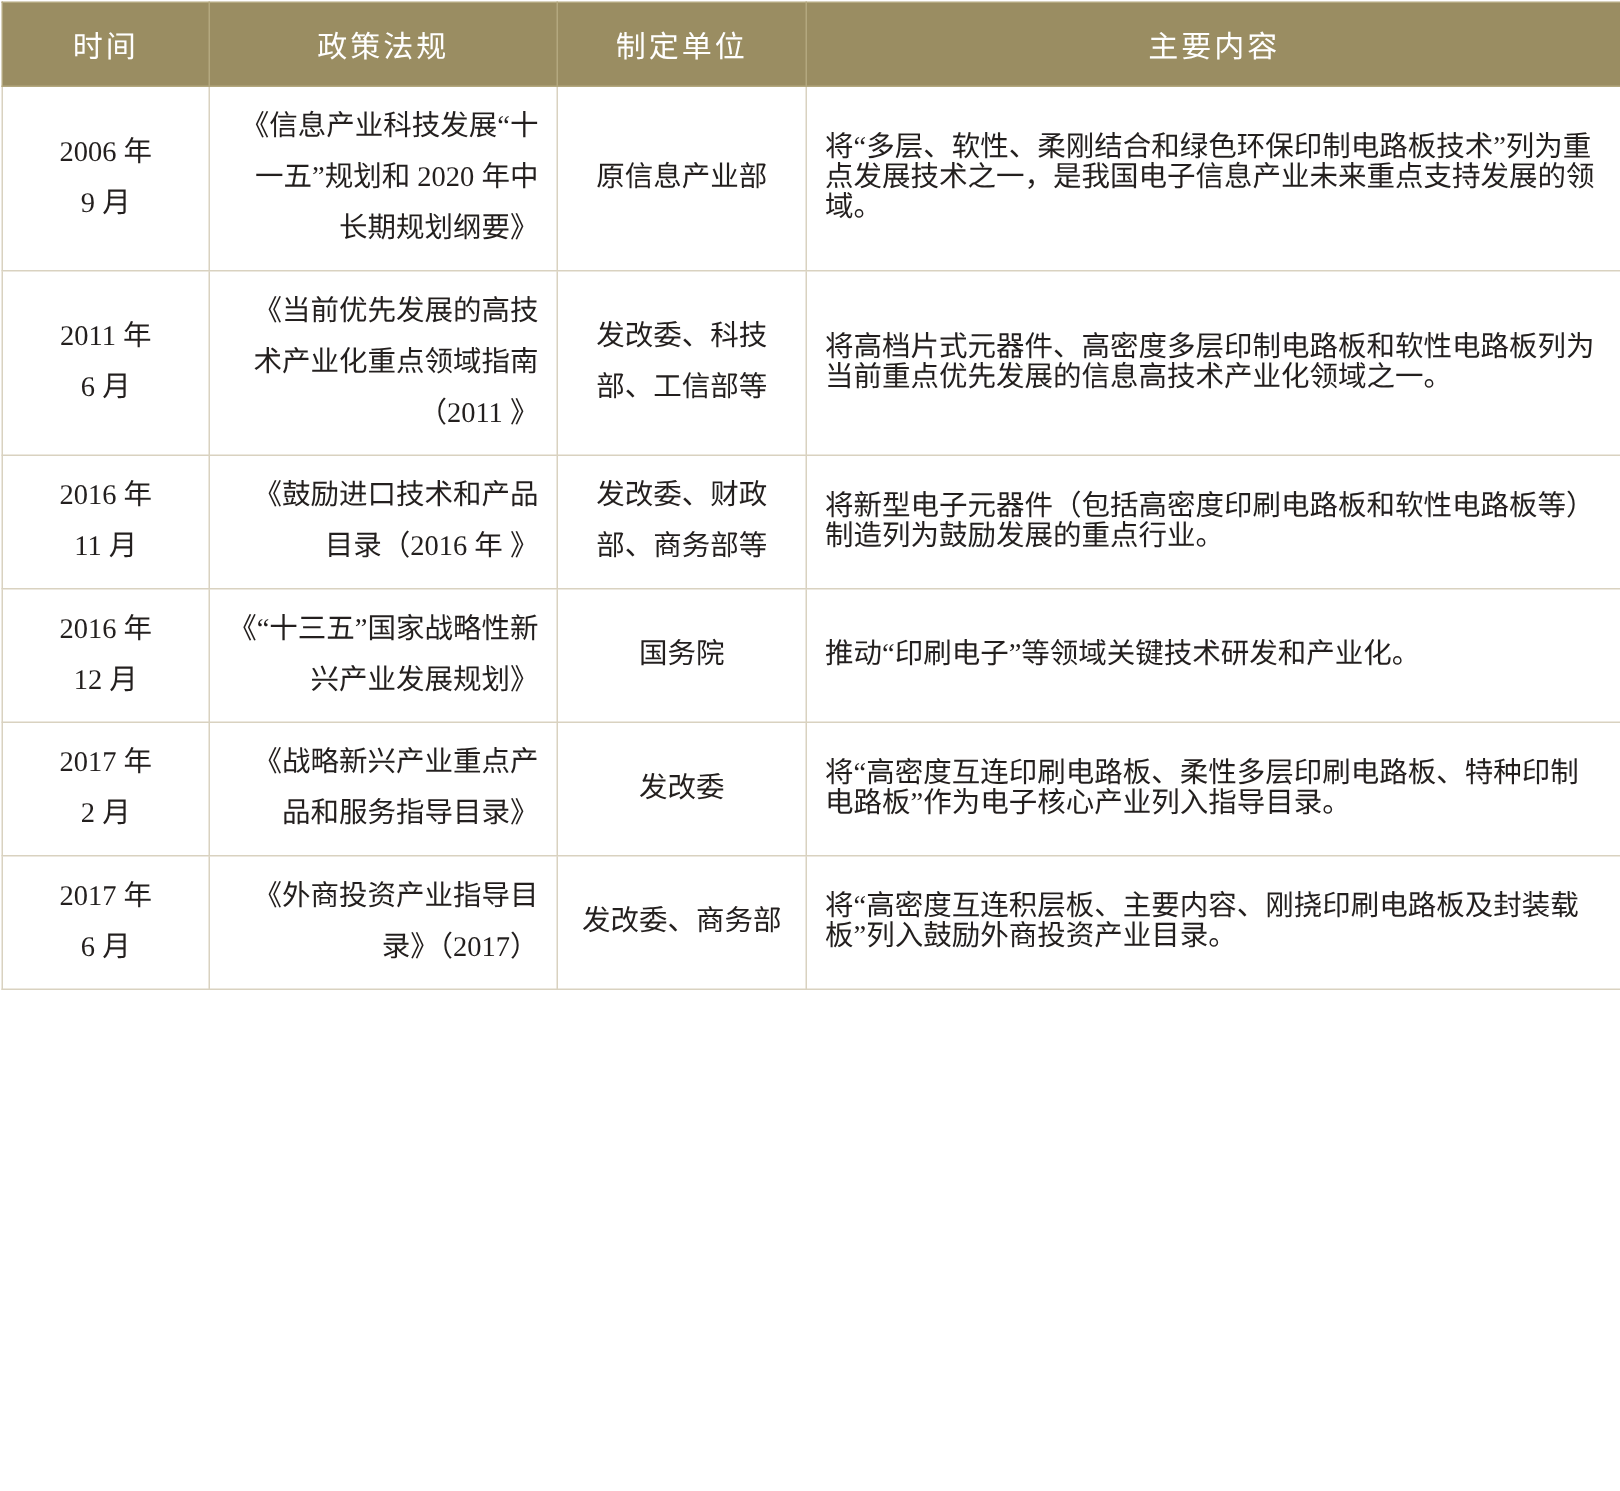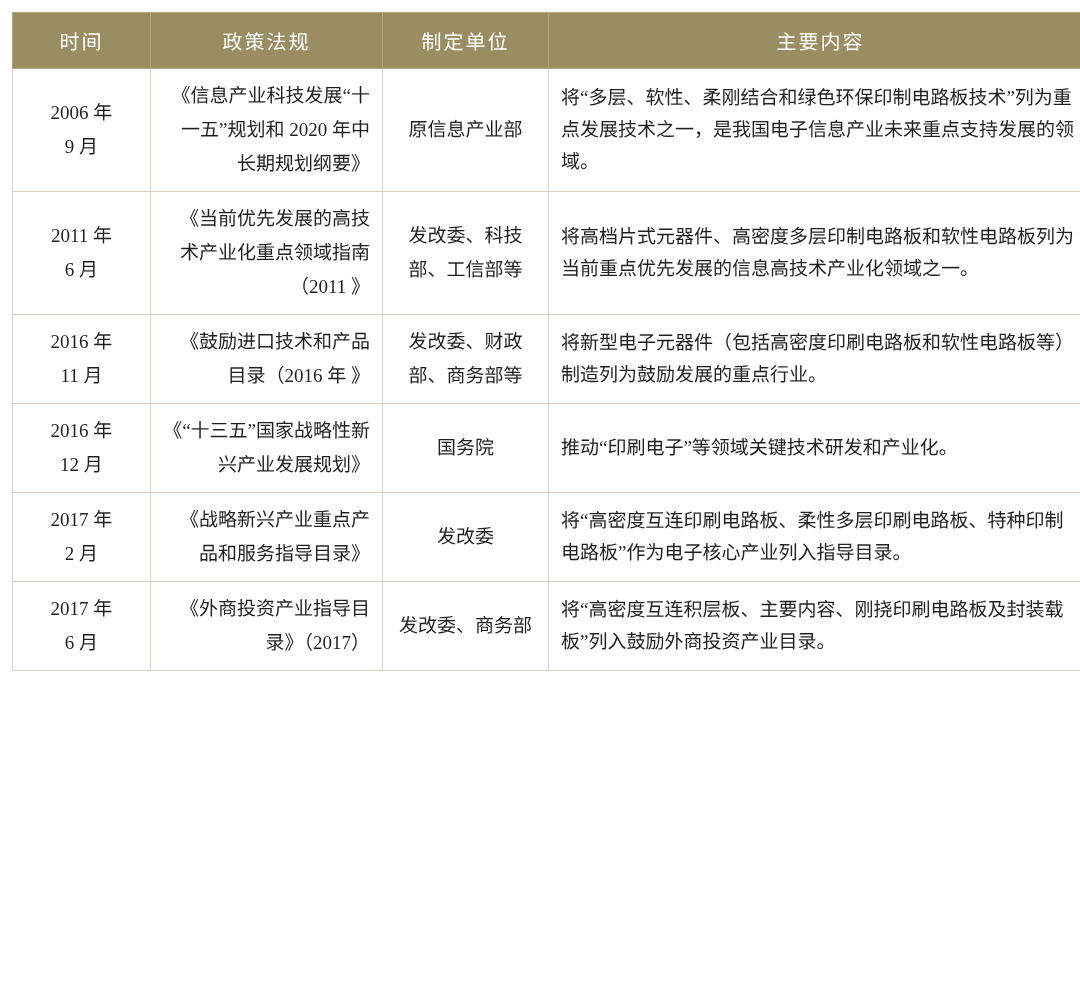--- a/index.html
+++ b/index.html
@@ -10,21 +10,21 @@
   body {
     width: 1080px;
     height: 994px;
     font-family: "Liberation Serif", "DejaVu Serif", serif;
     color: #231f1e;
     overflow: hidden;
   }
   .table-wrap {
     width: 1060px;
     box-sizing: border-box;
-    padding: 12px;
+    padding: 1px;
   }
   table.policy-table {
     border-collapse: collapse;
     width: 1080px;
     table-layout: fixed;
   }
   table.policy-table col.c-time   { width: 138px; }
   table.policy-table col.c-policy { width: 232px; }
   table.policy-table col.c-org    { width: 166px; }
   table.policy-table col.c-main   { width: 544px; }
@@ -57,21 +57,21 @@
   }
   td.col-policy {
     text-align: right;
   }
   td.col-org {
     text-align: center;
     margin-top: 24px;
   }
   td.col-main {
     text-align: left;
-    line-height: 32px;
+    line-height: 20px;
   }
 </style>
 </head>
 <body>
 
 <div class="table-wrap">
   <table class="policy-table">
     <colgroup>
       <col class="c-time">
       <col class="c-policy">

